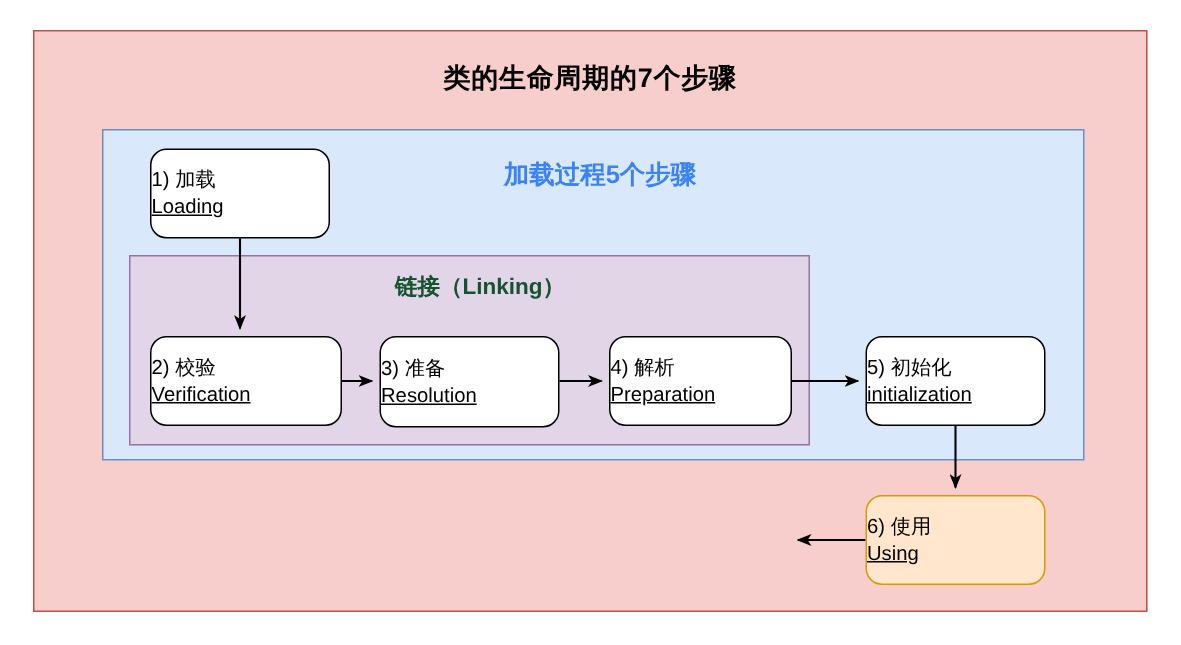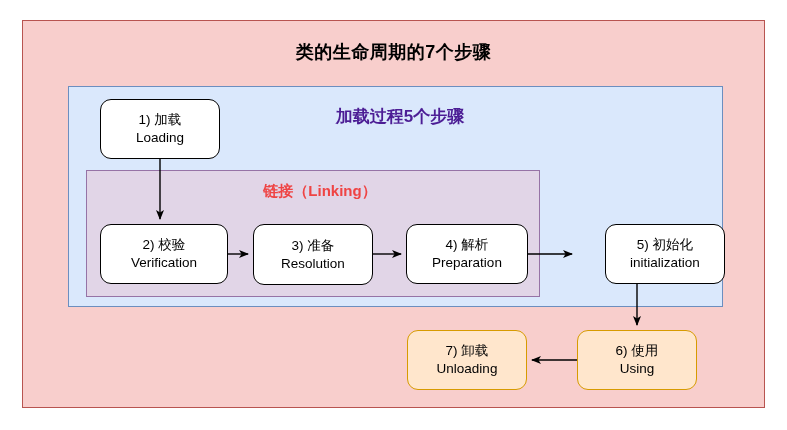--- a/index.html
+++ b/index.html
@@ -59,61 +59,61 @@
     color: #000000;
     letter-spacing: 0.5px;
   }
   .title-blue {
     position: absolute;
     left: 240px; top: 105px;
     width: 320px;
     text-align: center;
     font-size: 17px;
     font-weight: bold;
-    color: #4c1d95;
+    color: #3b82f6;
   }
   .title-purple {
     position: absolute;
     left: 180px; top: 182px;
     width: 280px;
     text-align: center;
     font-size: 15px;
     font-weight: bold;
-    color: #ef4444;
+    color: #14532d;
   }
 
   
   .node {
     position: absolute;
     box-sizing: border-box;
     border-radius: 11px;
     display: flex;
     flex-direction: column;
-    align-items: center;
+    align-items: flex-start;
     justify-content: center;
     line-height: 1.32;
     color: #000000;
   }
   .node .cn { font-size: 13.5px; }
-  .node .en { font-size: 13.5px; }
+  .node .en { font-size: 13.5px; text-decoration: underline; }
 
   .node.white {
     background: #ffffff;
     border: 1.6px solid #000000;
   }
   .node.orange {
     background: #ffe6cc;
     border: 1.6px solid #d79b00;
   }
 
   #node-1 { left: 100px; top:  99px; width: 120px; height: 60px; }
   #node-2 { left: 100px; top: 224px; width: 128px; height: 60px; }
   #node-3 { left: 253px; top: 224px; width: 120px; height: 61px; }
   #node-4 { left: 406px; top: 224px; width: 122px; height: 60px; }
-  #node-5 { left: 577px; top: 224px; width: 120px; height: 60px; margin-left: 28px; }
+  #node-5 { left: 577px; top: 224px; width: 120px; height: 60px; }
   #node-6 { left: 577px; top: 330px; width: 120px; height: 60px; }
   #node-7 { left: 407px; top: 330px; width: 120px; height: 60px; }
 
   
   #arrows {
     position: absolute;
     left: 0; top: 0;
     width: 787px; height: 430px;
     pointer-events: none;
   }
@@ -174,18 +174,14 @@
   <div class="node white" id="node-5">
     <span class="cn">5) 初始化</span>
     <span class="en">initialization</span>
   </div>
 
   <div class="node orange" id="node-6">
     <span class="cn">6) 使用</span>
     <span class="en">Using</span>
   </div>
 
-  <div class="node orange" id="node-7">
-    <span class="cn">7) 卸载</span>
-    <span class="en">Unloading</span>
-  </div>
 
 </div>
 
 </body></html>

